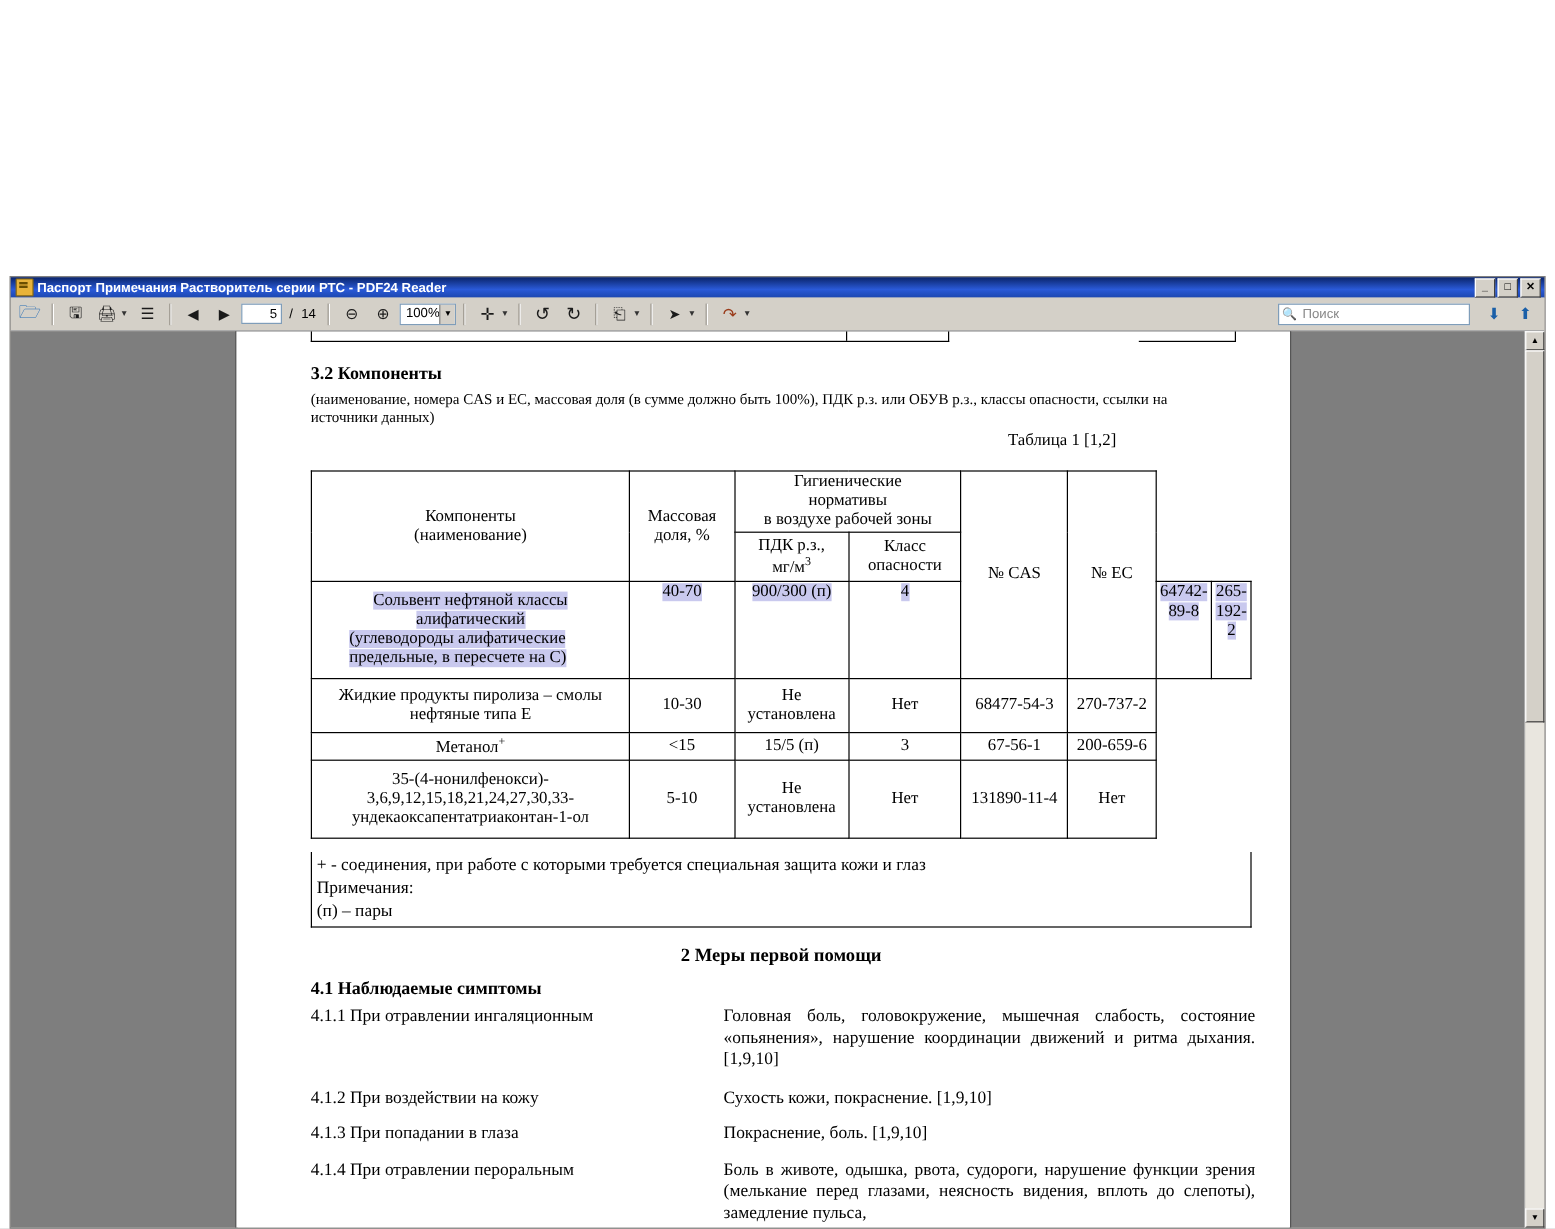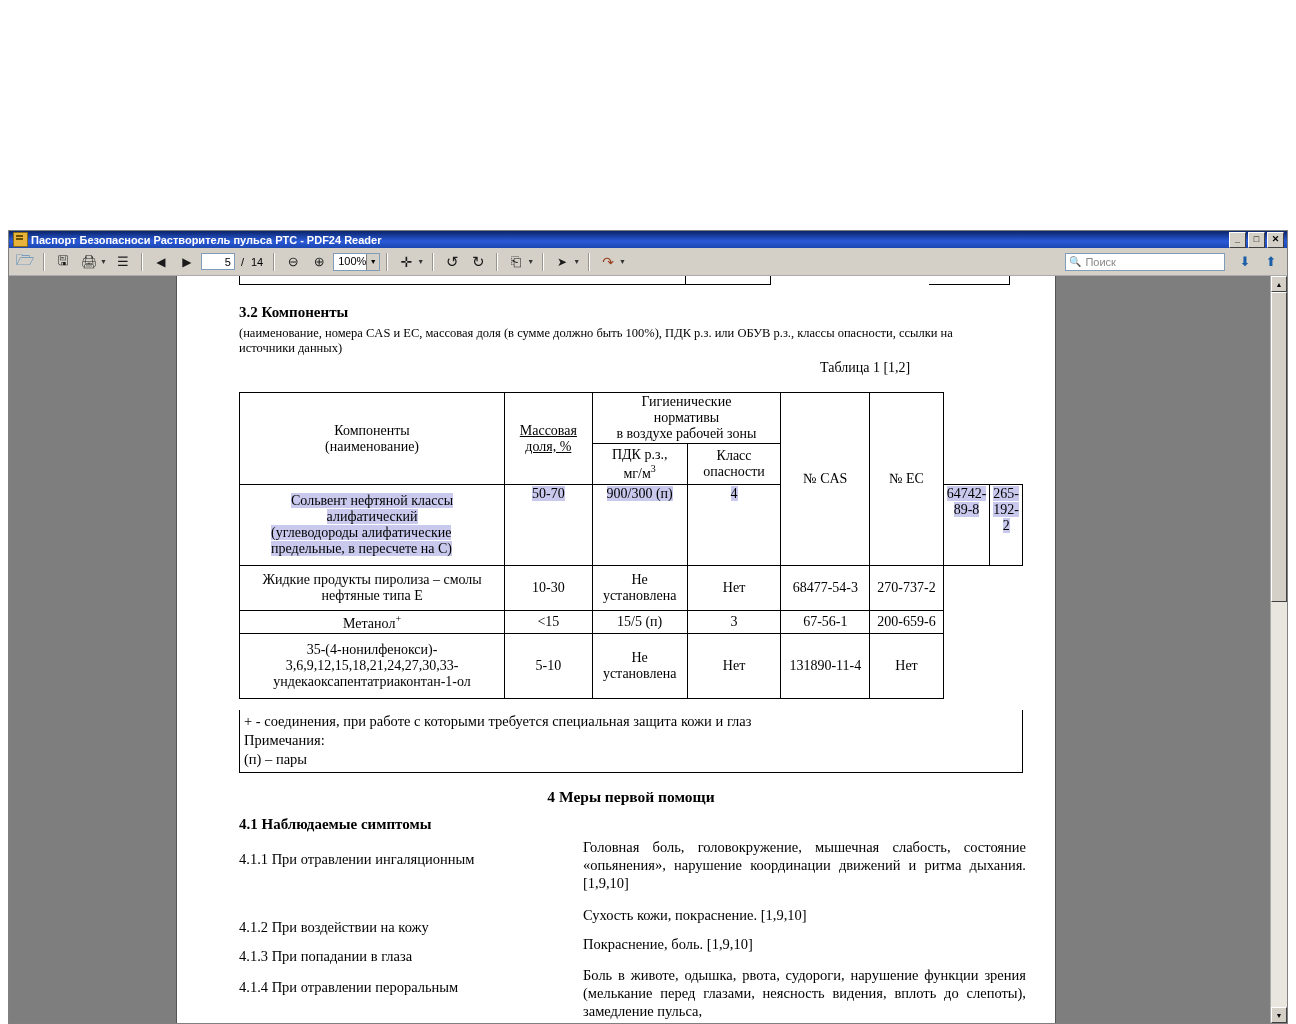--- a/index.html
+++ b/index.html
@@ -28,51 +28,51 @@
   .pagebox{width:34px;height:17px;border:1px solid #7f9db9;background:#fff;font-size:11px;text-align:right;padding:0 3px;line-height:17px;box-sizing:border-box;}
   .pagesep{font-size:11px;margin:0 5px 0 4px;color:#000;}
   .pagetotal{font-size:11px;color:#000;}
   .zoombox{width:47px;height:18px;border:1px solid #7f9db9;background:#fff;font-size:11px;line-height:17px;padding-left:4px;box-sizing:border-box;display:flex;align-items:center;justify-content:space-between;}
   .zoombox .arrow{width:14px;height:16px;background:#d4d0c8;border-left:1px solid #808080;display:flex;align-items:center;justify-content:center;font-size:7px;}
   .spacer{flex:1;}
   .searchbox{width:160px;height:18px;border:1px solid #7f9db9;background:#fff;display:flex;align-items:center;font-size:11px;color:#888;padding-left:3px;box-sizing:border-box;}
   .searchbox .mag{font-size:10px;color:#355;margin-right:4px;}
   
   .viewer{position:absolute;left:0;top:45px;right:0;bottom:0;background:#7e7e7e;overflow:hidden;}
-  .page{position:absolute;left:168px;top:0;width:878px;height:749px;background:#fff;box-shadow:0 0 0 1px #555;overflow:hidden;}
+  .page{position:absolute;left:188px;top:0;width:878px;height:749px;background:#fff;box-shadow:0 0 0 1px #555;overflow:hidden;}
   .scroll-v{position:absolute;right:0;top:45px;bottom:0;width:16px;background:#e9e6df;border-left:1px solid #aaa;}
   .sc-arrow{width:16px;height:16px;background:#d4d0c8;border:1px solid #fff;border-right-color:#404040;border-bottom-color:#404040;box-sizing:border-box;font-size:7px;display:flex;align-items:center;justify-content:center;}
   .sc-thumb{position:absolute;left:0;top:16px;width:16px;height:310px;background:#d4d0c8;border:1px solid #fff;border-right-color:#404040;border-bottom-color:#404040;box-sizing:border-box;}
   .sc-bottom{position:absolute;left:0;bottom:0;}
   
   .doc{position:relative;font-family:"Liberation Serif", serif;color:#000;font-size:14.5px;}
   .topcut{position:absolute;left:62px;top:-14px;width:530px;height:22px;border:1px solid #000;border-top:none;}
   .topcut .cell2{position:absolute;left:445px;top:0;bottom:0;width:1px;background:#000;}
   .topcut-txt{position:absolute;left:100px;top:-1px;font-size:15px;}
   .topcut2{position:absolute;left:752px;top:-14px;width:80px;height:22px;border:1px solid #000;border-top:none;border-left:none;}
   h3.sec{position:absolute;font-weight:bold;font-size:15px;margin:0;}
   .para{position:absolute;font-size:12.5px;line-height:15px;}
   .tabcap{position:absolute;font-size:14px;}
   table.comp{position:absolute;left:62px;top:116px;width:784px;border-collapse:collapse;font-size:14px;}
   table.comp td,table.comp th{border:1px solid #000;padding:1px 3px;text-align:center;vertical-align:middle;font-weight:normal;}
   .hl{background:#c9c9ee;}
   .notes-box{position:absolute;left:62px;top:434px;width:784px;border:1px solid #000;border-top:none;box-sizing:border-box;font-size:14.5px;padding:2px 4px 3px 4px;line-height:19px;}
   .center-h{position:absolute;width:784px;left:62px;text-align:center;font-weight:bold;font-size:15.5px;}
-  .q{position:absolute;font-size:14.5px;line-height:18px;margin-top:12px;}
+  .q{position:absolute;font-size:14.5px;line-height:18px;}
   .ans{position:absolute;left:406px;width:443px;font-size:14.5px;line-height:18px;text-align:justify;}
   sup{font-size:10px;vertical-align:super;}
 </style>
 </head>
 <body>
 
 <div class="app">
 
   <div class="titlebar">
     <div class="tb-icon"></div>
-    <div class="tb-title">Паспорт Безопасноси Растворитель пульса РТС - PDF24 Reader</div>
+    <div class="tb-title">Паспорт Примечания Растворитель серии РТС - PDF24 Reader</div>
     <div class="tb-buttons">
       <div class="tb-btn">_</div>
       <div class="tb-btn">□</div>
       <div class="tb-btn">✕</div>
     </div>
   </div>
 
   <div class="toolbar">
     <div class="tbtn" style="color:#2a6fb5;font-size:15px;">🗁</div>
     <div class="sep"></div>
@@ -131,21 +131,21 @@
         <div class="para" style="left:62px;top:50px;width:738px;">(наименование, номера CAS и ЕС, массовая доля (в сумме должно быть 100%), ПДК р.з. или ОБУВ р.з., классы опасности, ссылки на источники данных)</div>
         <div class="tabcap" style="left:624px;top:84px;margin-left:19px;">Таблица 1 [1,2]</div>
 
         <table class="comp">
           <tbody>
               <tr>
             <td rowspan="2" style="width:298px;height:68px;">
               <div>Компоненты</div>
               <div>(наименование)</div>
             </td>
-            <td rowspan="2" style="width:93px;text-decoration:underline;">
+            <td rowspan="2" style="width:93px;">
               <div>Массовая</div>
               <div>доля, %</div>
             </td>
             <td colspan="2" style="width:196px;">
               <div>Гигиенические</div>
               <div>нормативы</div>
               <div>в воздухе рабочей зоны</div>
             </td>
             <td rowspan="3" style="width:101px;">№ CAS</td>
             <td rowspan="3" style="width:88px;">№ ЕС</td>
@@ -161,21 +161,21 @@
             </td>
           </tr>
 
           <tr>
             <td style="height:78px;">
               <div><span class="hl">Сольвент нефтяной классы</span></div>
               <div><span class="hl">алифатический</span></div>
               <div style="text-align:left;padding-left:28px;"><span class="hl">(углеводороды алифатические</span></div>
               <div style="text-align:left;padding-left:28px;"><span class="hl">предельные, в пересчете на С)</span></div>
             </td>
-            <td style="vertical-align:top;"><span class="hl">50-70</span></td>
+            <td style="vertical-align:top;"><span class="hl">40-70</span></td>
             <td style="vertical-align:top;"><span class="hl">900/300 (п)</span></td>
             <td style="vertical-align:top;"><span class="hl">4</span></td>
             <td style="vertical-align:top;text-align:center;"><span class="hl">64742-89-8</span></td>
             <td style="vertical-align:top;"><span class="hl">265-192-2</span></td>
           </tr>
 
           <tr>
             <td style="height:42px;">
               <div>Жидкие продукты пиролиза – смолы</div>
               <div>нефтяные типа Е</div>
@@ -210,21 +210,21 @@
           </tr>
         </tbody>
           </table>
 
         <div class="notes-box">
           <div>+ - соединения, при работе с которыми требуется специальная защита кожи и глаз</div>
           <div>Примечания:</div>
           <div>(п) – пары</div>
         </div>
 
-        <div class="center-h" style="top:512px;">4 Меры первой помощи</div>
+        <div class="center-h" style="top:512px;">2 Меры первой помощи</div>
         <h3 class="sec" style="left:62px;top:540px;">4.1 Наблюдаемые симптомы</h3>
 
         <div class="q" style="left:62px;top:562px;width:340px;">
           <div>4.1.1 При отравлении ингаляционным</div>
         </div>
         <div class="ans" style="top:562px;">Головная боль, головокружение, мышечная слабость, состояние «опьянения», нарушение координации движений и ритма дыхания. [1,9,10]</div>
 
         <div class="q" style="left:62px;top:630px;width:340px;">
           <div>4.1.2 При воздействии на кожу</div>
         </div>

